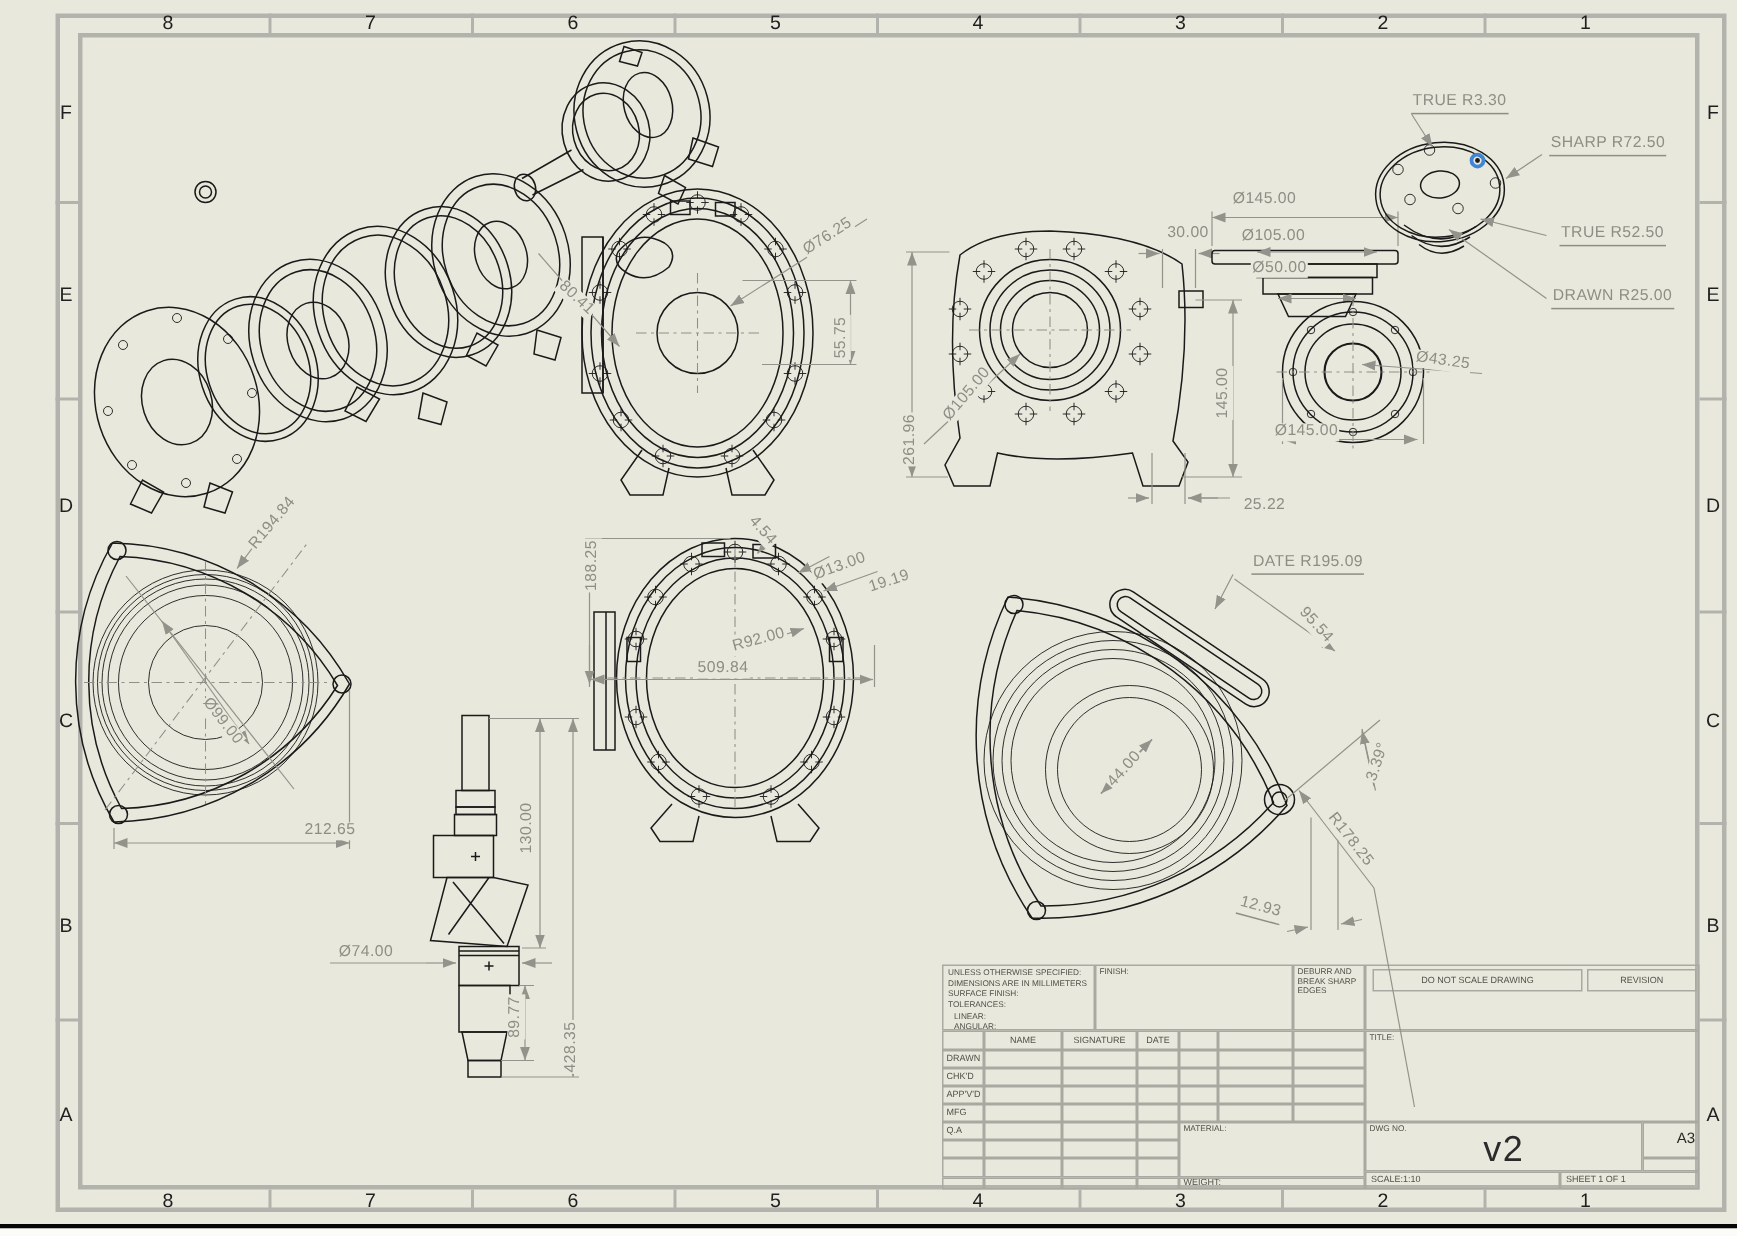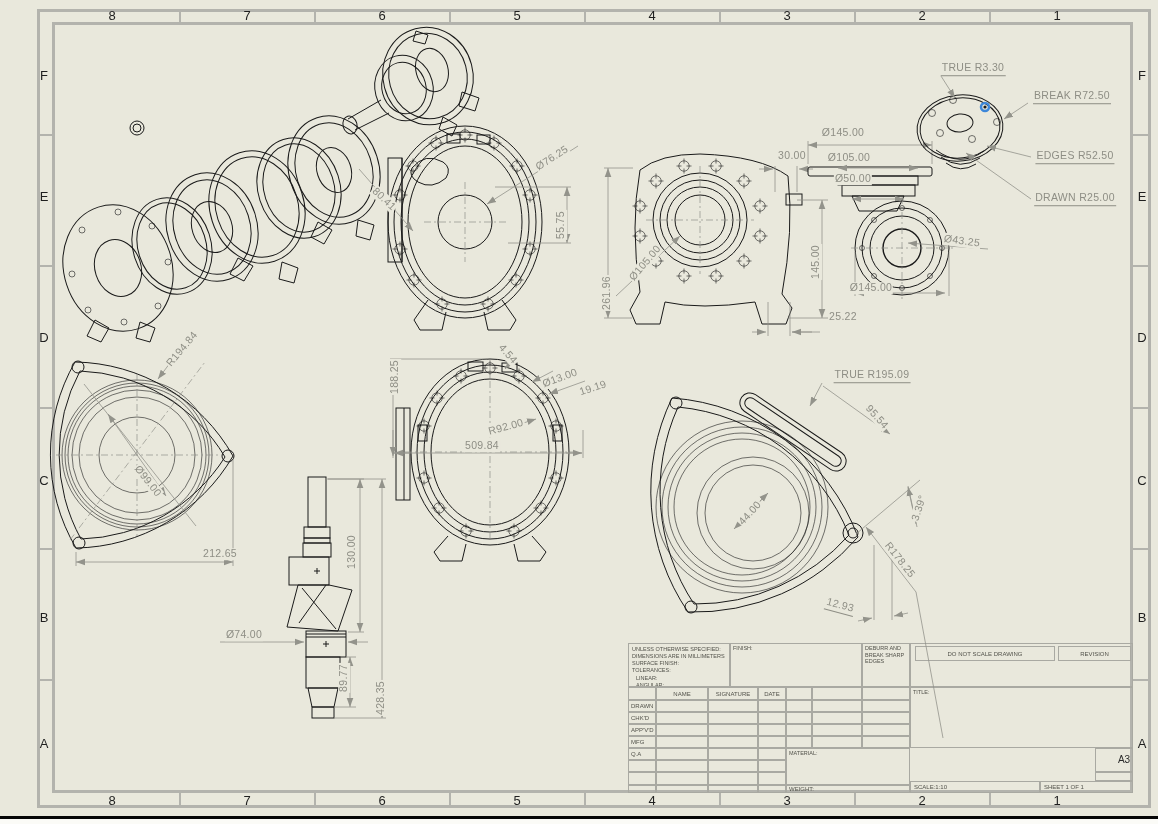--- a/index.html
+++ b/index.html
@@ -404,50 +404,50 @@
     <path d="M916,592 L866,527" marker-end="url(#ar)"></path>
     <path d="M916,592 L943,738"></path>
     <path d="M874,545 V620 M892,550 V620"></path>
     <path d="M858,621 L872,618" marker-end="url(#ar)"></path>
     <path d="M908,613 L894,616" marker-end="url(#ar)"></path>
   </g>
 </svg>
 
 <div id="dim-layer">
     <span class="dim u" style="left: 973px; top: 69px; transform: translate(-50%, -50%) rotate(0deg);">TRUE R3.30</span>
-    <span class="dim u" style="left: 1072px; top: 97px; transform: translate(-50%, -50%) rotate(0deg);">BREAK R72.50</span>
-    <span class="dim u" style="left: 1075px; top: 157px; transform: translate(-50%, -50%) rotate(0deg);">EDGES R52.50</span>
+    <span class="dim u" style="left: 1072px; top: 97px; transform: translate(-50%, -50%) rotate(0deg);">SHARP R72.50</span>
+    <span class="dim u" style="left: 1075px; top: 157px; transform: translate(-50%, -50%) rotate(0deg);">TRUE R52.50</span>
     <span class="dim u" style="left: 1075px; top: 199px; transform: translate(-50%, -50%) rotate(0deg);">DRAWN R25.00</span>
     <span class="dim" style="left: 843px; top: 133px; transform: translate(-50%, -50%) rotate(0deg);">Ø145.00</span>
     <span class="dim" style="left: 792px; top: 156px; transform: translate(-50%, -50%) rotate(0deg);">30.00</span>
     <span class="dim" style="left: 849px; top: 158px; transform: translate(-50%, -50%) rotate(0deg);">Ø105.00</span>
     <span class="dim" style="left: 853px; top: 179px; transform: translate(-50%, -50%) rotate(0deg);">Ø50.00</span>
     <span class="dim" style="left: 552px; top: 158px; transform: translate(-50%, -50%) rotate(-33deg);">Ø76.25</span>
     <span class="dim" style="left: 561px; top: 225px; transform: translate(-50%, -50%) rotate(-90deg);">55.75</span>
     <span class="dim" style="left: 384px; top: 199px; transform: translate(-50%, -50%) rotate(43deg);">80.41</span>
     <span class="dim" style="left: 607px; top: 293px; transform: translate(-50%, -50%) rotate(-90deg);">261.96</span>
     <span class="dim" style="left: 645px; top: 263px; transform: translate(-50%, -50%) rotate(-50deg);">Ø105.00</span>
     <span class="dim" style="left: 816px; top: 262px; transform: translate(-50%, -50%) rotate(-90deg);">145.00</span>
-    <span class="dim" style="left: 843px; top: 317px; transform: translate(-50%, -50%) rotate(0deg);">25.22</span>
+    <span class="dim" style="left: 843px; top: 337px; transform: translate(-50%, -50%) rotate(0deg);">25.22</span>
     <span class="dim" style="left: 962px; top: 241px; transform: translate(-50%, -50%) rotate(8deg);">Ø43.25</span>
     <span class="dim" style="left: 871px; top: 288px; transform: translate(-50%, -50%) rotate(0deg);">Ø145.00</span>
     <span class="dim" style="left: 182px; top: 349px; transform: translate(-50%, -50%) rotate(-50deg);">R194.84</span>
     <span class="dim" style="left: 148px; top: 481px; transform: translate(-50%, -50%) rotate(52deg);">Ø99.00</span>
     <span class="dim" style="left: 220px; top: 554px; transform: translate(-50%, -50%) rotate(0deg);">212.65</span>
     <span class="dim" style="left: 395px; top: 377px; transform: translate(-50%, -50%) rotate(-90deg);">188.25</span>
     <span class="dim" style="left: 508px; top: 354px; transform: translate(-50%, -50%) rotate(48deg);">4.54</span>
     <span class="dim" style="left: 560px; top: 378px; transform: translate(-50%, -50%) rotate(-20deg);">Ø13.00</span>
     <span class="dim" style="left: 593px; top: 388px; transform: translate(-50%, -50%) rotate(-18deg);">19.19</span>
     <span class="dim" style="left: 506px; top: 427px; transform: translate(-50%, -50%) rotate(-15deg);">R92.00</span>
     <span class="dim" style="left: 482px; top: 446px; transform: translate(-50%, -50%) rotate(0deg);">509.84</span>
     <span class="dim" style="left: 352px; top: 552px; transform: translate(-50%, -50%) rotate(-90deg);">130.00</span>
     <span class="dim" style="left: 244px; top: 635px; transform: translate(-50%, -50%) rotate(0deg);">Ø74.00</span>
     <span class="dim" style="left: 344px; top: 678px; transform: translate(-50%, -50%) rotate(-90deg);">89.77</span>
     <span class="dim" style="left: 381px; top: 698px; transform: translate(-50%, -50%) rotate(-90deg);">428.35</span>
-    <span class="dim u" style="left: 872px; top: 376px; transform: translate(-50%, -50%) rotate(0deg);">TRUE R195.09</span>
+    <span class="dim u" style="left: 872px; top: 376px; transform: translate(-50%, -50%) rotate(0deg);">DATE R195.09</span>
     <span class="dim" style="left: 877px; top: 417px; transform: translate(-50%, -50%) rotate(48deg);">95.54</span>
     <span class="dim" style="left: 750px; top: 513px; transform: translate(-50%, -50%) rotate(-48deg);">44.00</span>
     <span class="dim" style="left: 919px; top: 508px; transform: translate(-50%, -50%) rotate(-72deg);">3.39°</span>
     <span class="dim" style="left: 900px; top: 560px; transform: translate(-50%, -50%) rotate(52deg);">R178.25</span>
     <span class="dim u" style="left: 840px; top: 606px; transform: translate(-50%, -50%) rotate(15deg);">12.93</span>
   </div>
 
 <div id="title-block">
   <div class="tb-cell tb-tol">
     <div>UNLESS OTHERWISE SPECIFIED:</div>
@@ -486,20 +486,24 @@
   <div class="tb-cell tb-r" style="top:57px"><span>DRAWN</span></div>
   <div class="tb-cell tb-r" style="top:69px"><span>CHK'D</span></div>
   <div class="tb-cell tb-r" style="top:81px"><span>APP'V'D</span></div>
   <div class="tb-cell tb-r" style="top:93px"><span>MFG</span></div>
   <div class="tb-cell tb-r" style="top:105px"><span>Q.A</span></div>
   <div class="tb-cell tb-material">
     <span class="tb-lab">MATERIAL:</span>
   </div>
   <div class="tb-cell tb-weight">
     <span>WEIGHT:</span>
+  </div>
+  <div class="tb-cell tb-dwg">
+    <span class="tb-lab">DWG NO.</span>
+    <span class="big">v2</span>
   </div>
   <div class="tb-cell tb-a3">
     <span>A3</span>
   </div>
   <div class="tb-cell tb-a3b"></div>
   <div class="tb-cell tb-scale">
     <span>SCALE:1:10</span>
   </div>
   <div class="tb-cell tb-sheet">
     <span>SHEET 1 OF 1</span>

